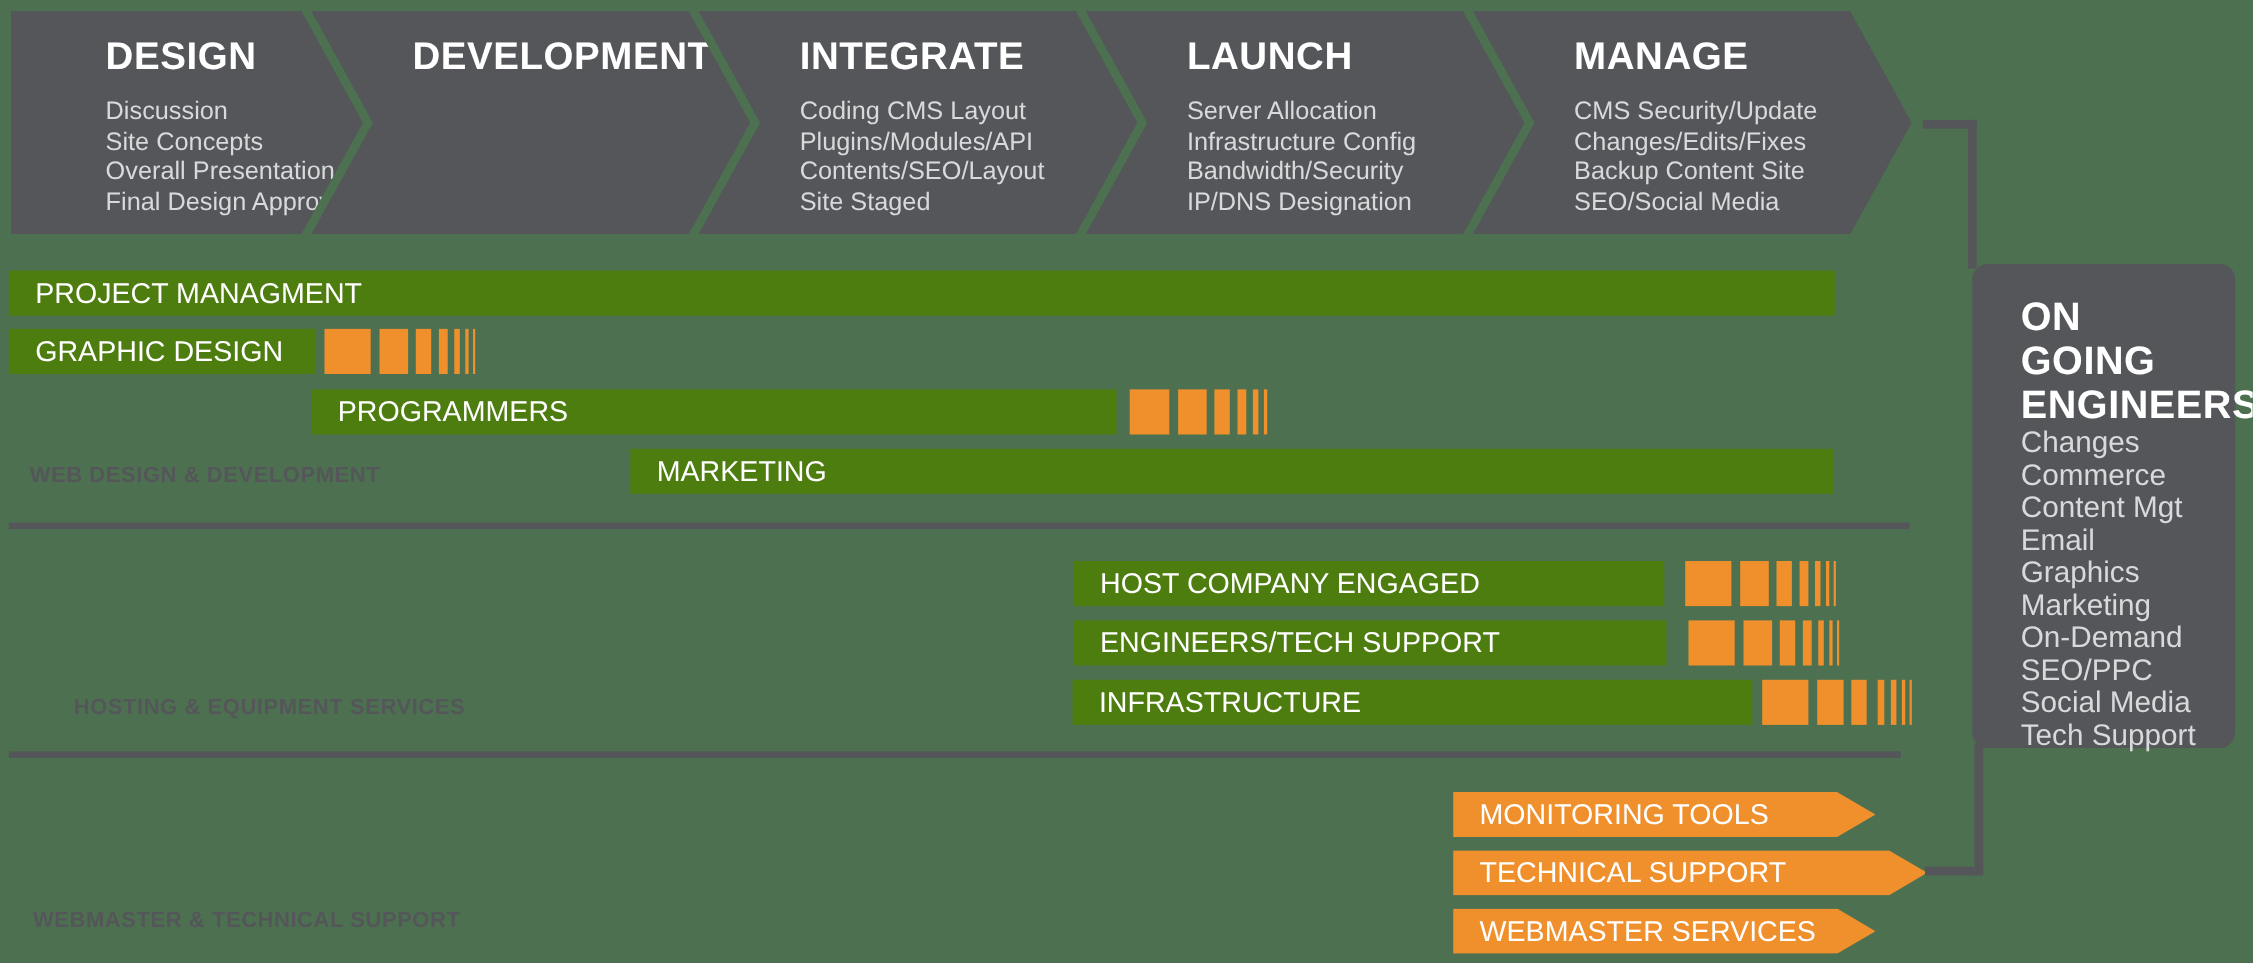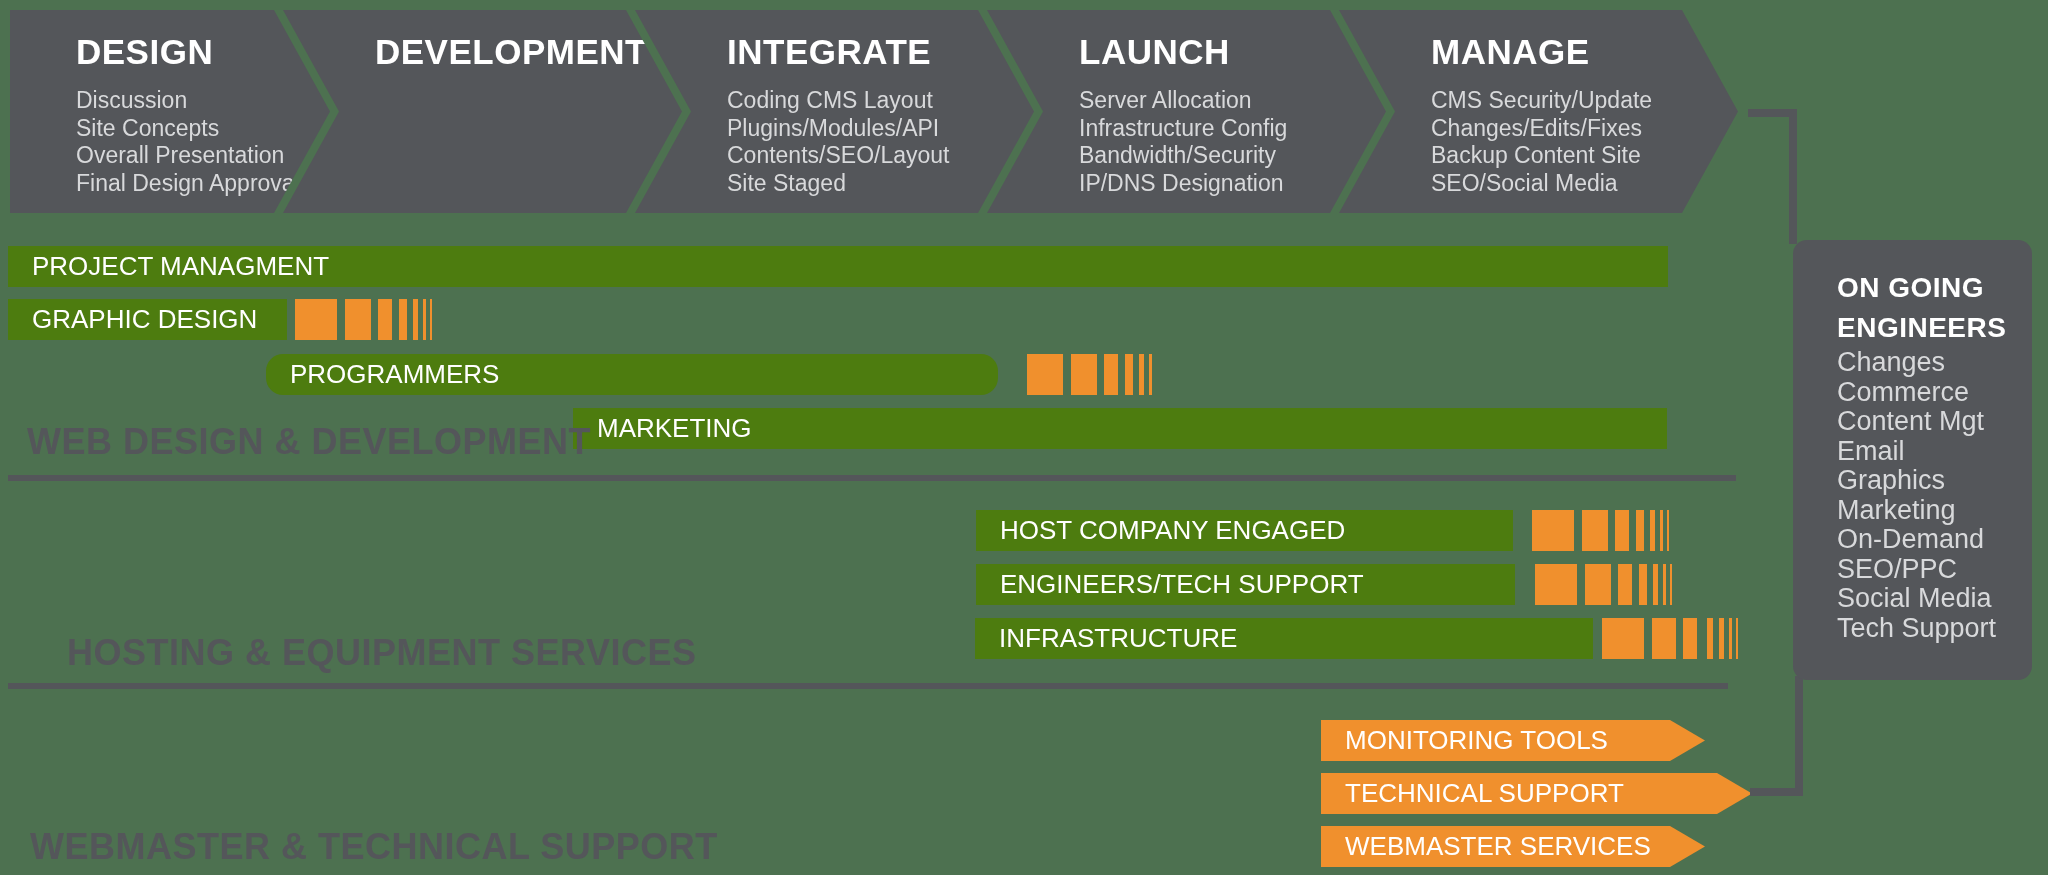--- a/index.html
+++ b/index.html
@@ -4,21 +4,21 @@
 <style>
   html,body{margin:0;padding:0;background:#4d7150;}
   .stage{position:relative;width:2048px;height:875px;background:#4d7150;overflow:hidden;
          font-family:"Liberation Sans",sans-serif;}
 
   
   .chev{position:absolute;top:10px;height:203px;background:#54565a;color:#fff;box-sizing:border-box;}
   .chev.first{clip-path:polygon(0 0,calc(100% - 56px) 0,100% 50%,calc(100% - 56px) 100%,0 100%);}
   .chev.notched{clip-path:polygon(0 0,calc(100% - 56px) 0,100% 50%,calc(100% - 56px) 100%,0 100%,56px 50%);}
   .chev .pad{padding:22px 0 0 92px;}
-  .chev.first .pad{padding-left:66px;}
+  .chev.first .pad{padding-left:86px;}
   .chev h2{margin:0;font-size:35px;font-weight:700;letter-spacing:.5px;}
   .chev .items{margin-top:15px;font-size:23px;line-height:27.5px;color:#d8d9db;font-weight:400;}
 
   
   .bar{position:absolute;height:41px;background:#4d7c0f;color:#fff;font-size:26px;line-height:41px;
        padding-left:24px;box-sizing:border-box;white-space:nowrap;}
   .ticks{position:absolute;height:41px;display:flex;}
   .ticks span{background:#f0902d;height:100%;}
   .t1{width:42px;}
   .t2{width:26px;margin-left:8px;}
@@ -27,27 +27,27 @@
   .t5{width:5px;margin-left:6px;}
   .t6{width:3px;margin-left:5px;}
   .t7{width:2px;margin-left:4px;}
 
   
   .abar{position:absolute;height:41px;background:#f0902d;color:#fff;font-size:26px;line-height:41px;
         padding-left:24px;box-sizing:border-box;white-space:nowrap;
         clip-path:polygon(0 0,calc(100% - 35px) 0,100% 50%,calc(100% - 35px) 100%,0 100%);}
 
   
-  .slabel{position:absolute;color:#54565a;font-weight:700;font-size:36px;letter-spacing:.5px;white-space:nowrap;}
+  .slabel{position:absolute;color:#54565a;font-weight:700;font-size:20px;letter-spacing:.5px;white-space:nowrap;}
   .divider{position:absolute;height:6px;background:#54565a;}
 
   
   .panel{position:absolute;left:1793px;top:240px;width:239px;height:440px;background:#54565a;
          border-radius:14px;box-sizing:border-box;padding:28px 10px 0 44px;color:#fff;}
-  .panel h2{margin:0;font-size:28px;line-height:40px;font-weight:700;letter-spacing:.5px;}
+  .panel h2{margin:0;font-size:36px;line-height:40px;font-weight:700;letter-spacing:.5px;}
   .panel .list{font-size:27px;line-height:29.5px;color:#d8d9db;}
 
   
   .line{position:absolute;background:#54565a;}
 </style>
 </head>
 <body>
 
 <div class="stage">
 
@@ -115,21 +115,21 @@
   <div class="ticks" style="left:295px;top:299px;">
     <span class="t1"></span>
       <span class="t2"></span>
       <span class="t3"></span>
       <span class="t4"></span>
       <span class="t5"></span>
       <span class="t6"></span>
       <span class="t7"></span>
   </div>
 
-  <div class="bar" style="left:266px;top:354px;width:732px;border-radius:17px;">
+  <div class="bar" style="left:283px;top:354px;width:732px;">
     <span>PROGRAMMERS</span>
   </div>
   <div class="ticks" style="left:1027px;top:354px;">
     <span class="t1" style="width:36px"></span>
       <span class="t2"></span>
       <span class="t3"></span>
       <span class="t4"></span>
       <span class="t5"></span>
       <span class="t6"></span>
   </div>

